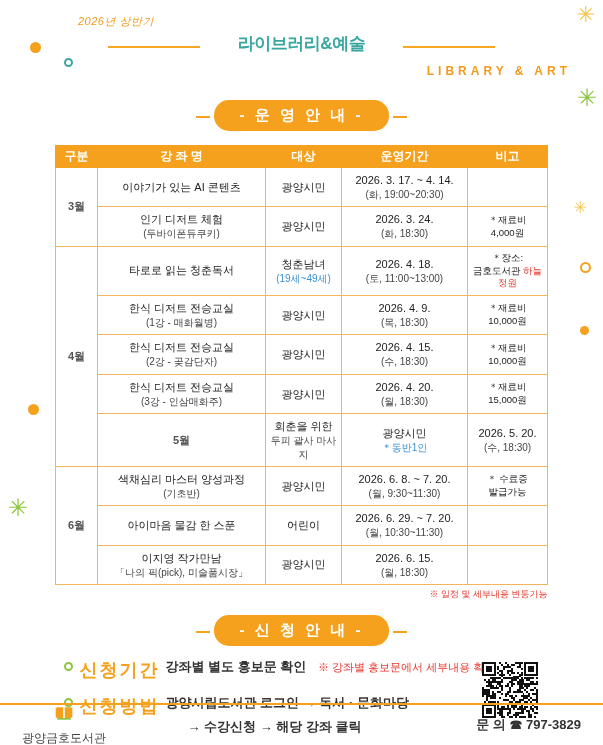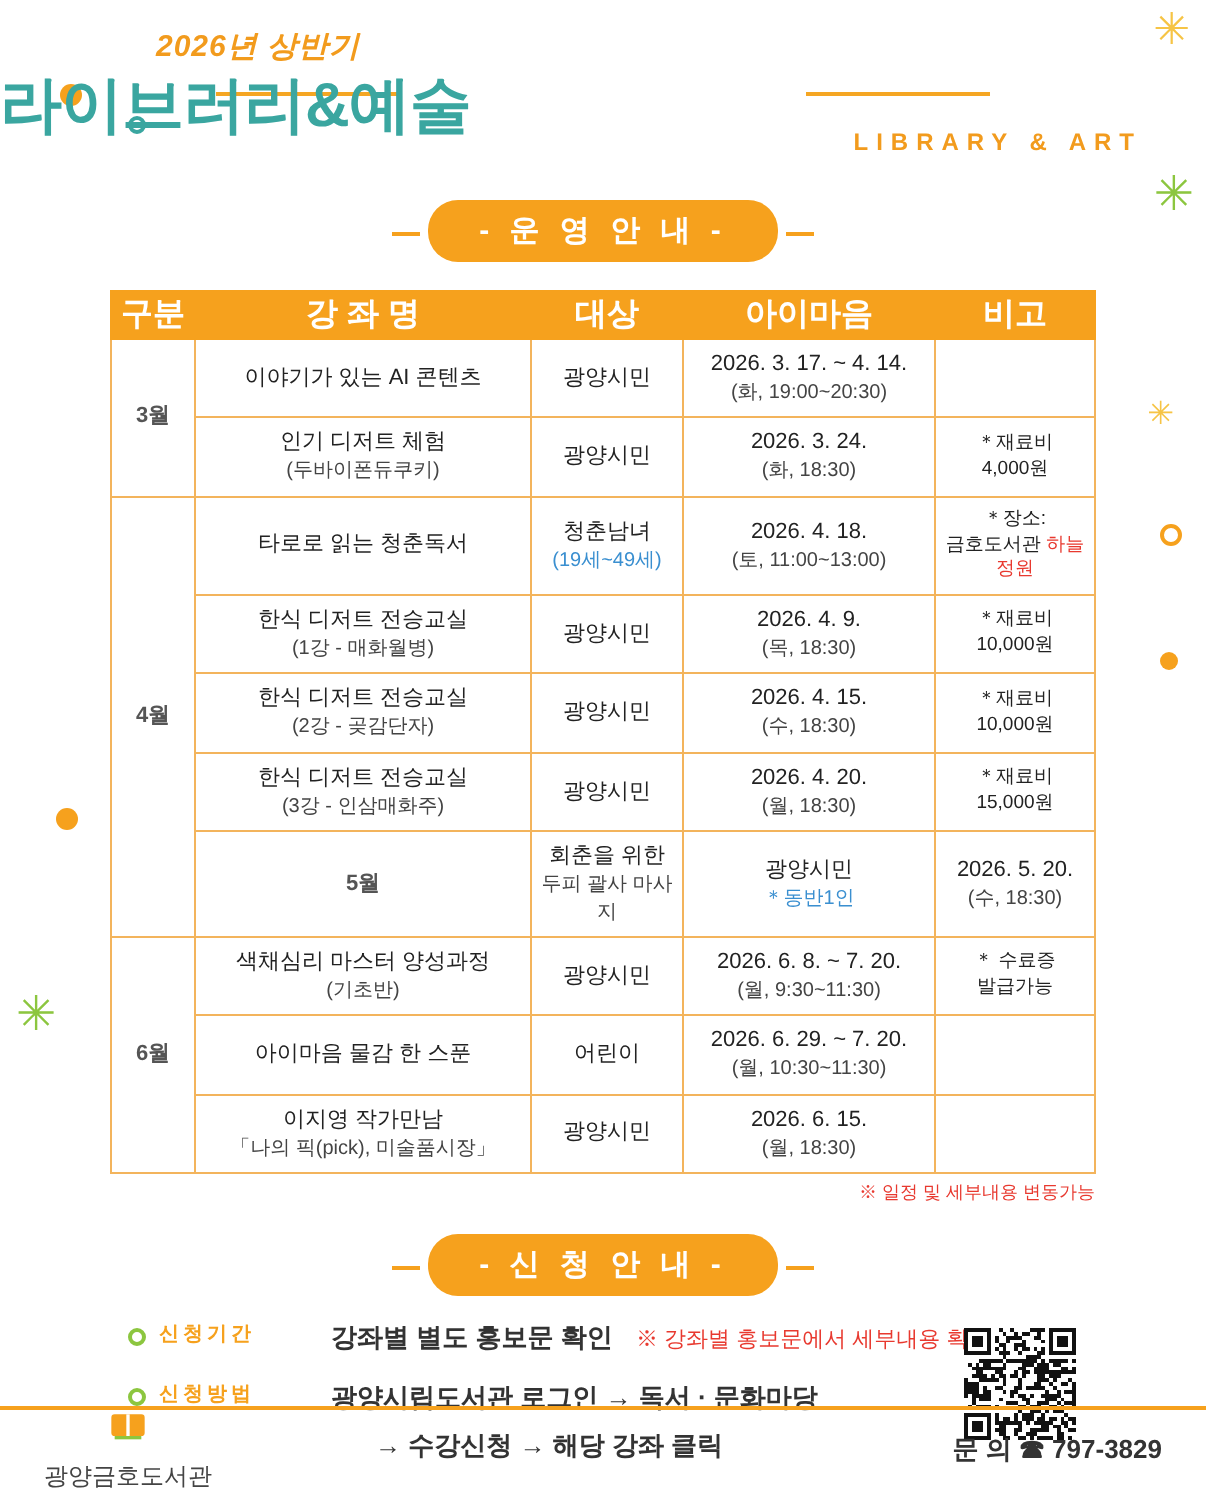--- a/index.html
+++ b/index.html
@@ -15,26 +15,26 @@
   .deco { position:absolute; pointer-events:none; }
   .dot { border-radius:50%; }
   .ring { border-radius:50%; background:transparent; }
   .star { color:#f6c445; font-size:22px; line-height:1; }
   .star.green { color:#8cc63f; }
 
   
   .header { position:relative; height:96px; }
   .kicker {
     position:absolute; left:78px; top:14px;
-    font-style:italic; font-weight:bold; font-size:15px;
+    font-style:italic; font-weight:normal; font-size:11px;
     color:#f29b1d; letter-spacing:.5px;
   }
   .title-main {
     position:absolute; left:0; right:0; top:32px;
-    text-align:left; font-size:31px; font-weight:bold;
+    text-align:center; font-size:17px; font-weight:bold;
     color:#3aa6a0; letter-spacing:-0.5px;
   }
   .title-line { position:absolute; top:46px; height:2px; background:#f5a623; }
   .title-line.left { left:108px; width:92px; }
   .title-line.right { right:108px; width:92px; }
   .title-sub {
     position:absolute; right:32px; top:64px;
     font-size:12px; font-weight:bold; letter-spacing:4px;
     color:#f29b1d;
   }
@@ -57,21 +57,21 @@
   table.course {
     border-collapse:collapse;
     width:492px;
     margin:14px auto 0 auto;
     font-size:11px;
     color:#222;
     table-layout:fixed;
   }
   table.course th {
     background:#f6a11d; color:#fff; font-weight:bold;
-    height:22px; font-size:16px;
+    height:22px; font-size:12px;
     border:1px solid #f6a11d;
   }
   table.course td {
     border:1px solid #f3b45c;
     text-align:center;
     vertical-align:middle;
     padding:5px 2px;
     line-height:1.35;
   }
   td.month { font-weight:bold; color:#555; width:42px; background:#fff;margin-top:20px; }
@@ -86,21 +86,21 @@
 
   
   .apply { margin-top:14px; }
   .apply-rows { width:492px; margin:12px auto 0 auto; position:relative; }
   .apply-row { display:flex; align-items:flex-start; margin-bottom:12px; }
   .circ {
     width:9px; height:9px; border:2px solid #8cc63f; border-radius:50%;
     margin:4px 7px 0 8px; flex:none;
   }
   .apply-label {
-    color:#f6a11d; font-weight:bold; font-size:10px; letter-spacing:2px;
+    color:#f6a11d; font-weight:bold; font-size:18px; letter-spacing:2px;
     width:86px; flex:none;
   }
   .apply-value { font-size:13px; font-weight:bold; color:#333; }
   .apply-value .line2 { display:block; margin-top:6px; padding-left:22px; }
   .apply-note { color:#e8392f; font-size:11px; font-weight:normal; margin-left:8px; }
 
   
   .qr { position:absolute; right:10px; top:4px; width:56px; height:56px; }
   .qr canvas, .qr svg { display:block; }
 
@@ -139,21 +139,21 @@
 <div class="banner-wrap">
   <span class="banner">- 운 영 안 내 -</span>
 </div>
 
 <table class="course">
   <thead>
     <tr>
       <th style="width:42px;">구분</th>
       <th style="width:168px;">강 좌 명</th>
       <th style="width:76px;">대상</th>
-      <th style="width:126px;">아이마음</th>
+      <th style="width:126px;">운영기간</th>
       <th style="width:80px;">비고</th>
     </tr>
   </thead>
   <tbody id="course-body">
       <tr>
         <td class="month" rowspan="2">3월</td>
         <td><span>이야기가 있는 AI 콘텐츠</span></td>
         <td><span>광양시민</span></td>
         <td><span>2026. 3. 17. ~ 4. 14.</span><span class="sub-dark">(화, 19:00~20:30)</span></td>
         <td class="remark"></td>

